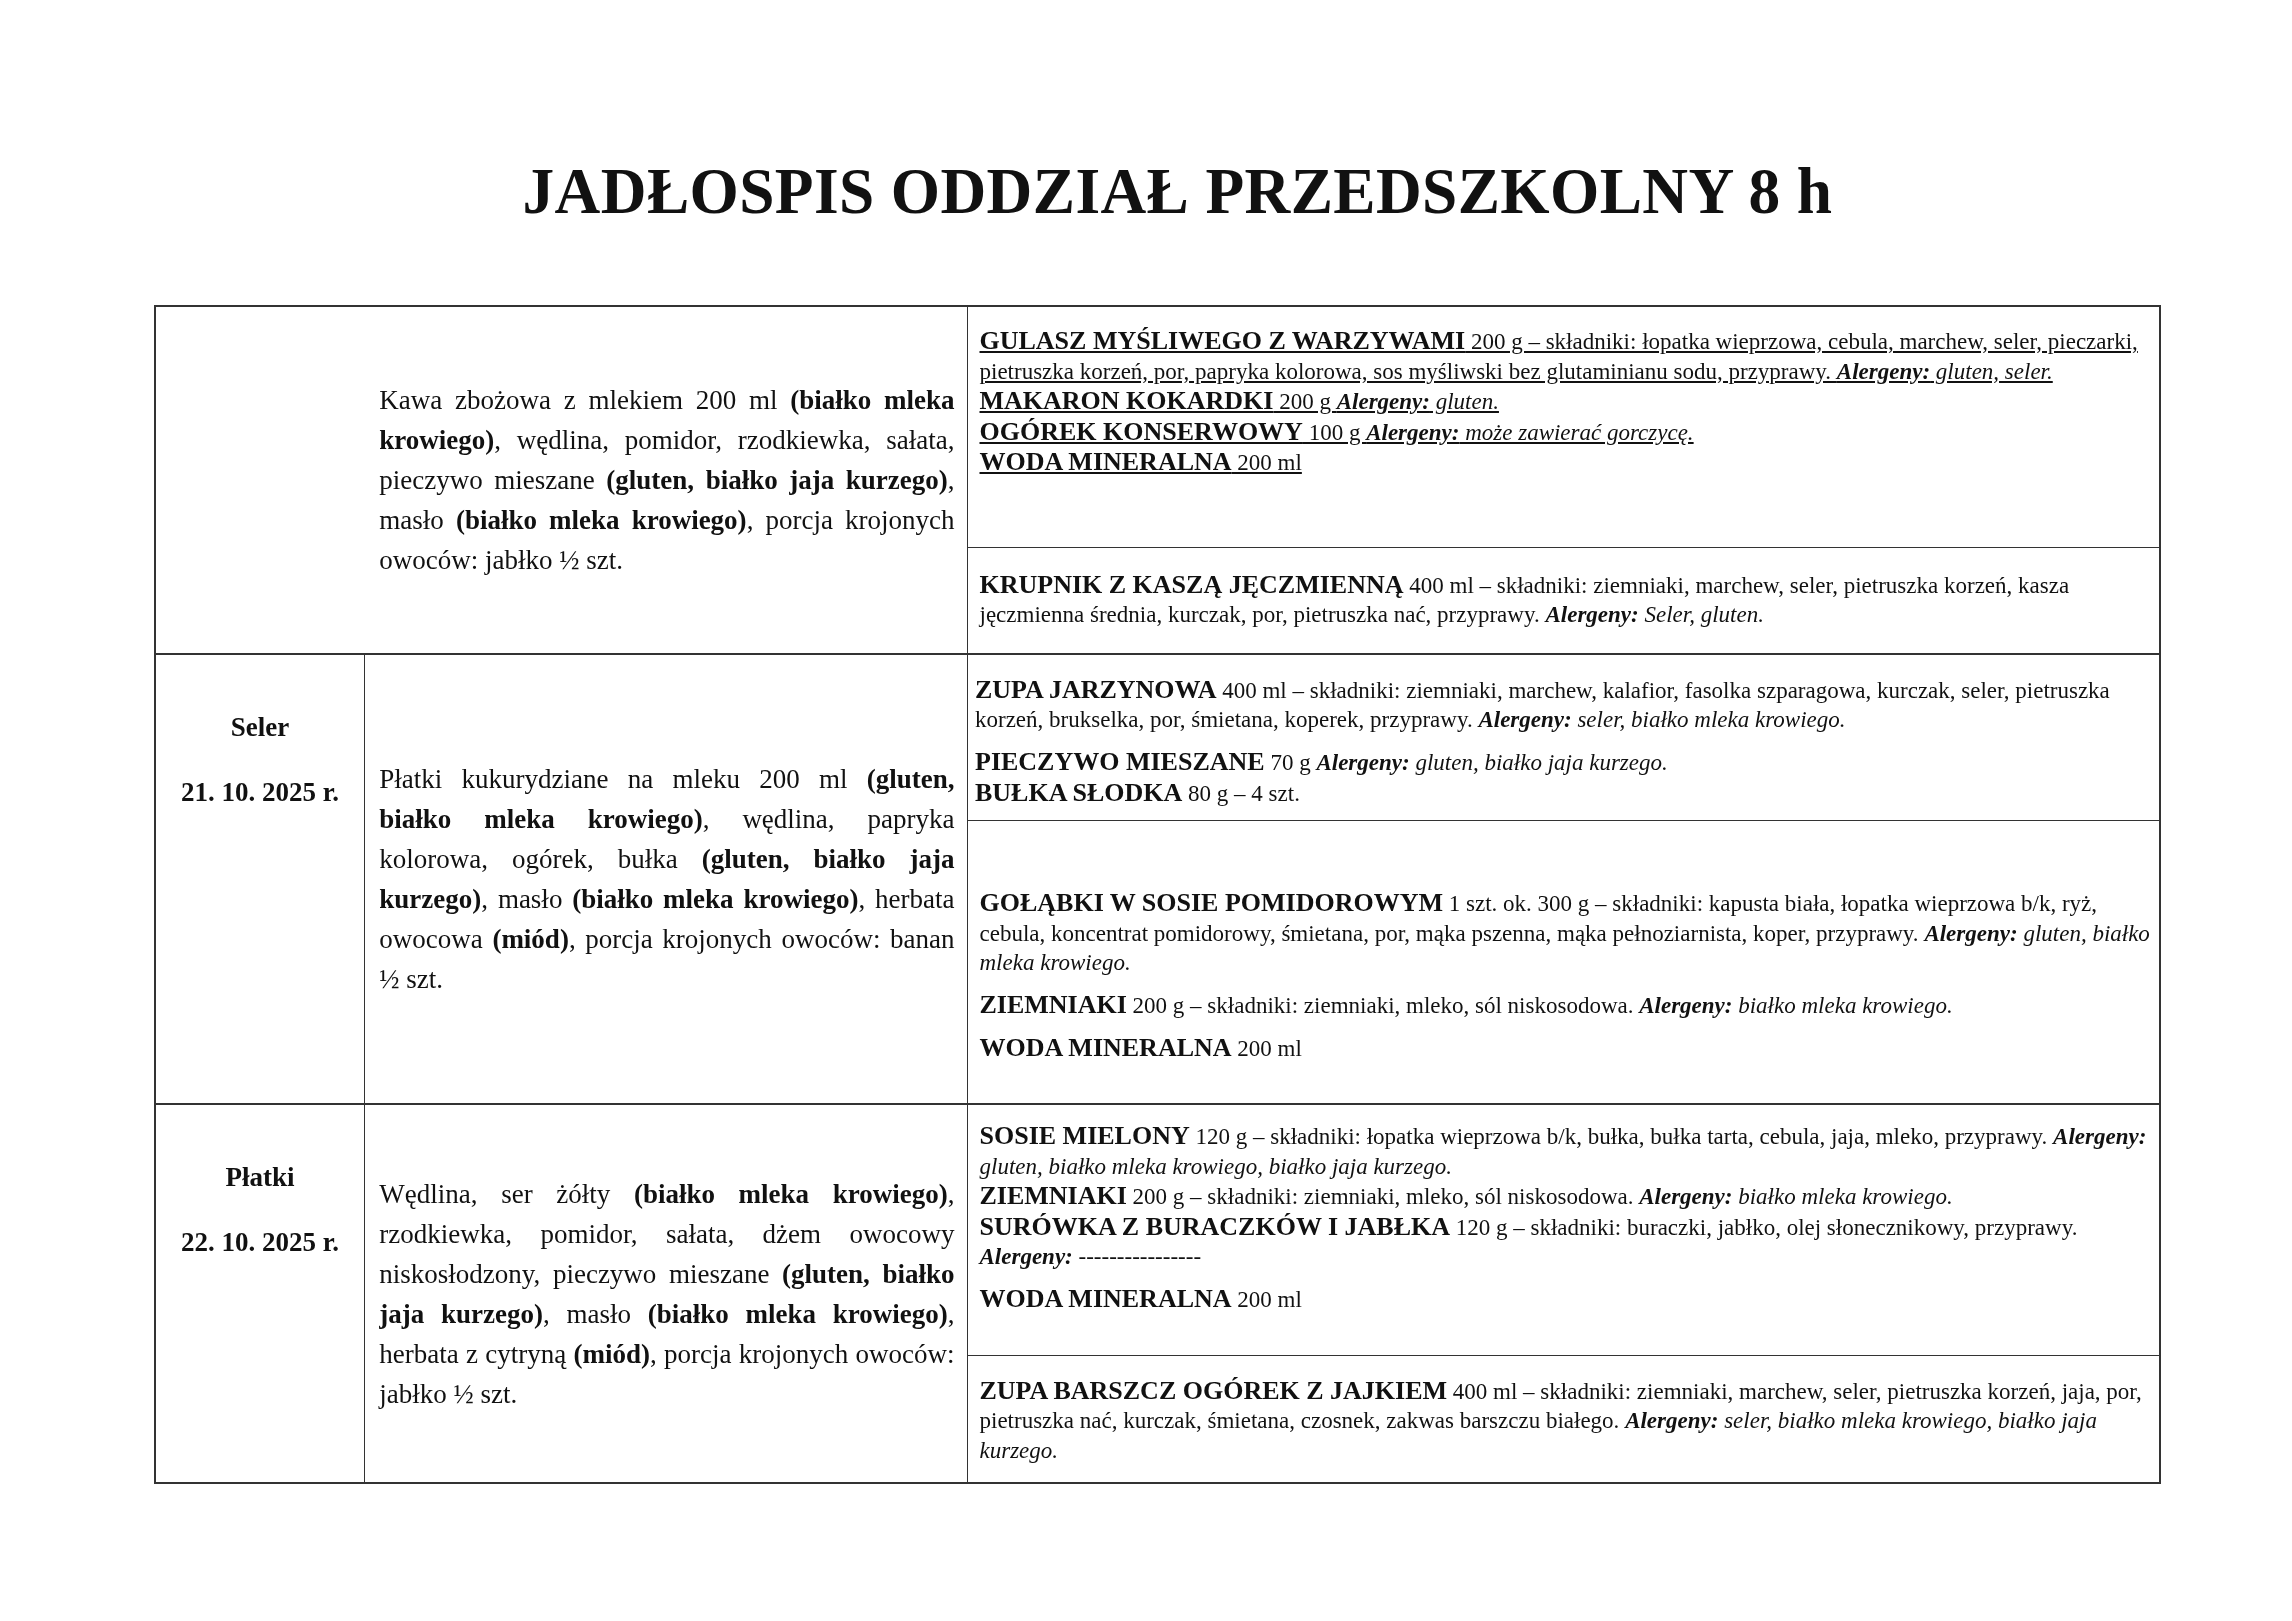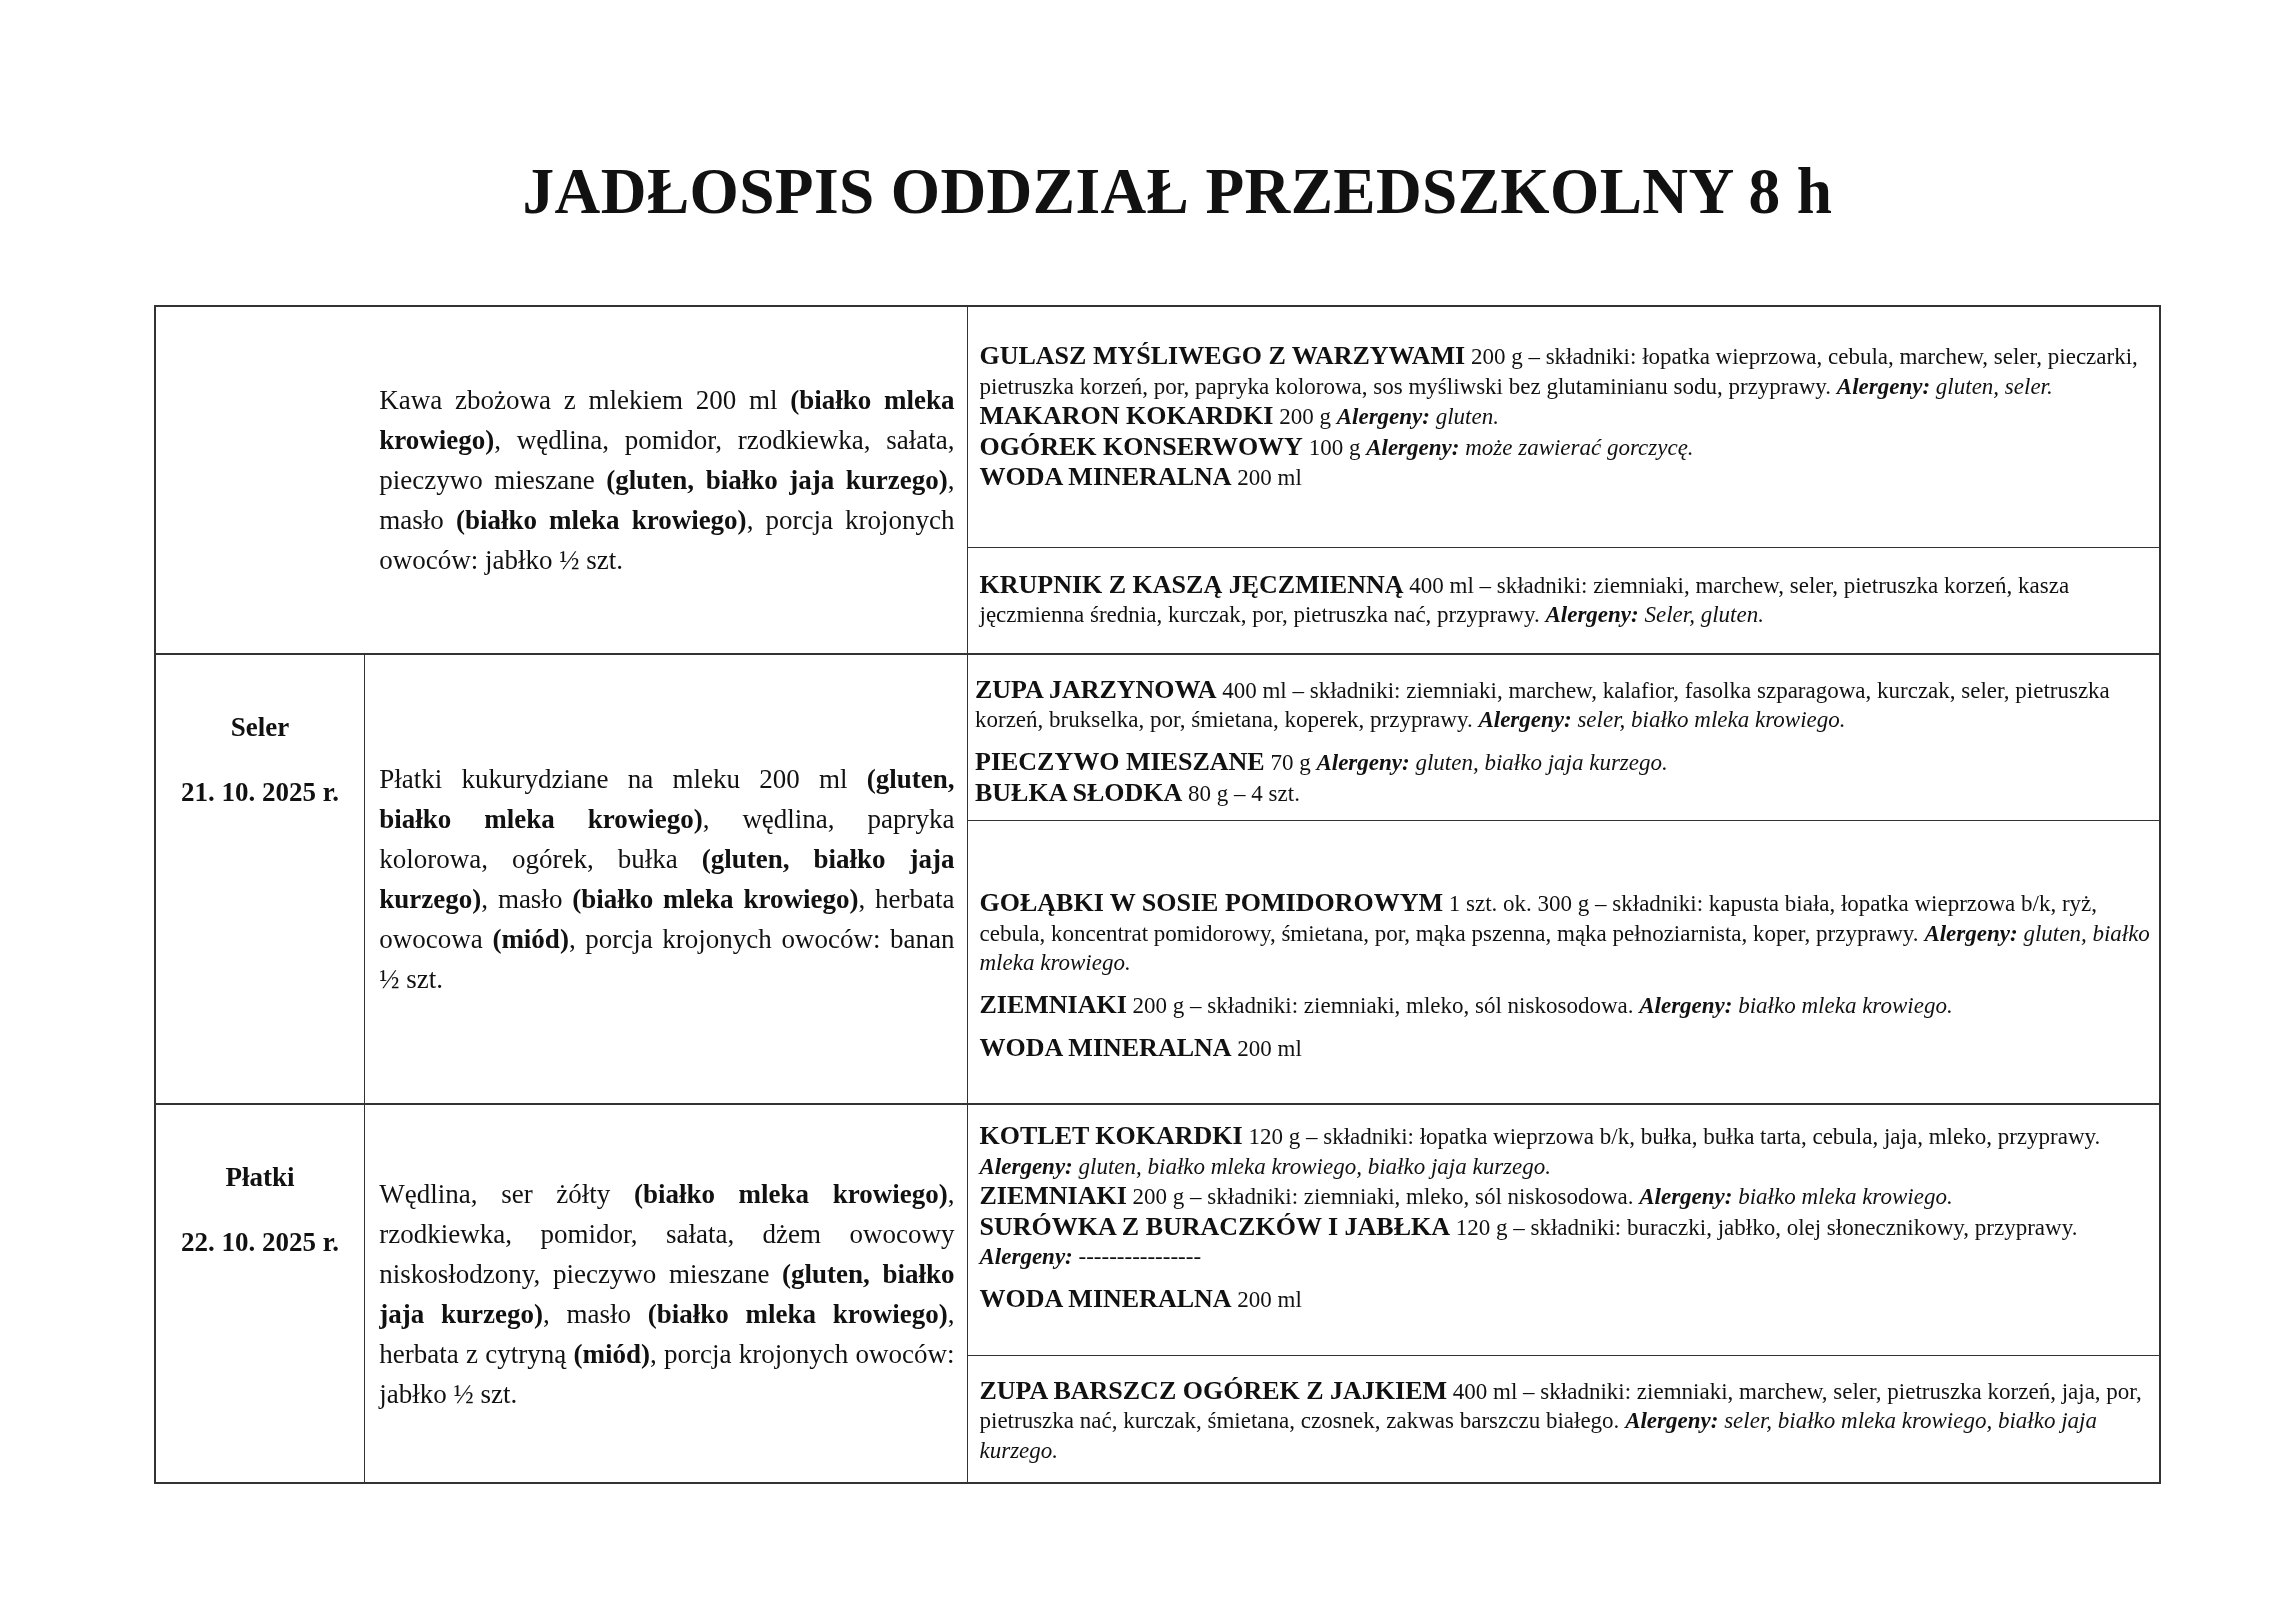--- a/index.html
+++ b/index.html
@@ -50,21 +50,21 @@
 
 <div class="title">JADŁOSPIS  ODDZIAŁ PRZEDSZKOLNY 8 h</div>
 
 <div class="tbl">
 
   <div class="row" style="top:0;height:348px;">
     <div class="bfcell">
         <div class="bftext"><span>Kawa zbożowa z mlekiem 200 ml </span><b>(białko mleka krowiego)</b><span>, wędlina, pomidor, rzodkiewka, sałata, pieczywo mieszane </span><b>(gluten, białko jaja kurzego)</b><span>, masło </span><b>(białko mleka krowiego)</b><span>, porcja krojonych owoców: jabłko ½ szt.</span></div>
       </div>
     <div class="lunch">
-      <div class="sub divided" style="top:0;height:241px;padding-top:34px;">
+      <div class="sub divided" style="top:0;height:241px;padding-top:19px;text-decoration:underline;">
           <div class="dish"><span class="dname-b">GULASZ MYŚLIWEGO Z WARZYWAMI</span><span>  200 g – składniki: łopatka wieprzowa, cebula, marchew, seler, pieczarki, pietruszka korzeń, por, papryka kolorowa, sos myśliwski bez glutaminianu sodu, przyprawy. </span><span class="allg"><b>Alergeny:</b> gluten, seler.</span></div>
           <div class="dish"><span class="dname-b">MAKARON KOKARDKI</span><span> 200 g  </span><span class="allg"><b>Alergeny:</b> gluten.</span></div>
           <div class="dish"><span class="dname-b">OGÓREK KONSERWOWY</span><span> 100 g  </span><span class="allg"><b>Alergeny:</b> może zawierać gorczycę.</span></div>
           <div class="dish"><span class="dname-b">WODA MINERALNA</span><span> 200 ml</span></div>
         </div>
       <div class="sub" style="top:241px;bottom:0;padding-top:21.5px;">
           <div class="dish"><span class="dname-b">KRUPNIK Z KASZĄ JĘCZMIENNĄ</span><span>  400 ml – składniki: ziemniaki, marchew, seler, pietruszka korzeń, kasza jęczmienna średnia, kurczak, por, pietruszka nać, przyprawy. </span><span class="allg"><b>Alergeny:</b> Seler, gluten.</span></div>
         </div>
     </div>
   </div>
@@ -94,21 +94,21 @@
   <div class="row last" style="top:798px;bottom:0;">
     <div class="daycell" style="justify-content:flex-start;padding-top:59px;">
       <div class="dname">Płatki</div>
       <div>22. 10. 2025 r.</div>
     </div>
     <div class="bfcell">
         <div class="bftext"><span>Wędlina, ser żółty </span><b>(białko mleka krowiego)</b><span>, rzodkiewka, pomidor, sałata, dżem owocowy niskosłodzony, pieczywo mieszane </span><b>(gluten, białko jaja kurzego)</b><span>, masło </span><b>(białko mleka krowiego)</b><span>, herbata z cytryną </span><b>(miód)</b><span>, porcja krojonych owoców: jabłko ½ szt.</span></div>
       </div>
     <div class="lunch">
       <div class="sub divided" style="top:0;height:251px;padding-top:16px;">
-          <div class="dish"><span class="dname-b">KOTLET KOKARDKI</span><span> 120 g – składniki: łopatka wieprzowa b/k, bułka, bułka tarta, cebula, jaja, mleko, przyprawy. </span><span class="allg"><b>Alergeny:</b> gluten, białko mleka krowiego, białko jaja kurzego.</span></div>
+          <div class="dish"><span class="dname-b">SOSIE MIELONY</span><span> 120 g – składniki: łopatka wieprzowa b/k, bułka, bułka tarta, cebula, jaja, mleko, przyprawy. </span><span class="allg"><b>Alergeny:</b> gluten, białko mleka krowiego, białko jaja kurzego.</span></div>
           <div class="dish"><span class="dname-b">ZIEMNIAKI</span><span>  200 g – składniki: ziemniaki, mleko, sól niskosodowa. </span><span class="allg"><b>Alergeny:</b> białko mleka krowiego.</span></div>
           <div class="dish"><span class="dname-b">SURÓWKA Z BURACZKÓW I JABŁKA</span><span> 120 g – składniki: buraczki, jabłko, olej słonecznikowy, przyprawy. </span><span class="allg"><b>Alergeny:</b> ----------------</span></div>
           <div class="dish gap"><span class="dname-b">WODA MINERALNA</span><span> 200 ml</span></div>
         </div>
       <div class="sub" style="top:251px;bottom:0;padding-top:19.7px;">
           <div class="dish"><span class="dname-b">ZUPA BARSZCZ OGÓREK Z JAJKIEM</span><span>  400 ml – składniki: ziemniaki, marchew, seler, pietruszka korzeń, jaja, por, pietruszka nać, kurczak, śmietana, czosnek, zakwas barszczu białego. </span><span class="allg"><b>Alergeny:</b> seler, białko mleka krowiego, białko jaja kurzego.</span></div>
         </div>
     </div>
   </div>
 </div>

